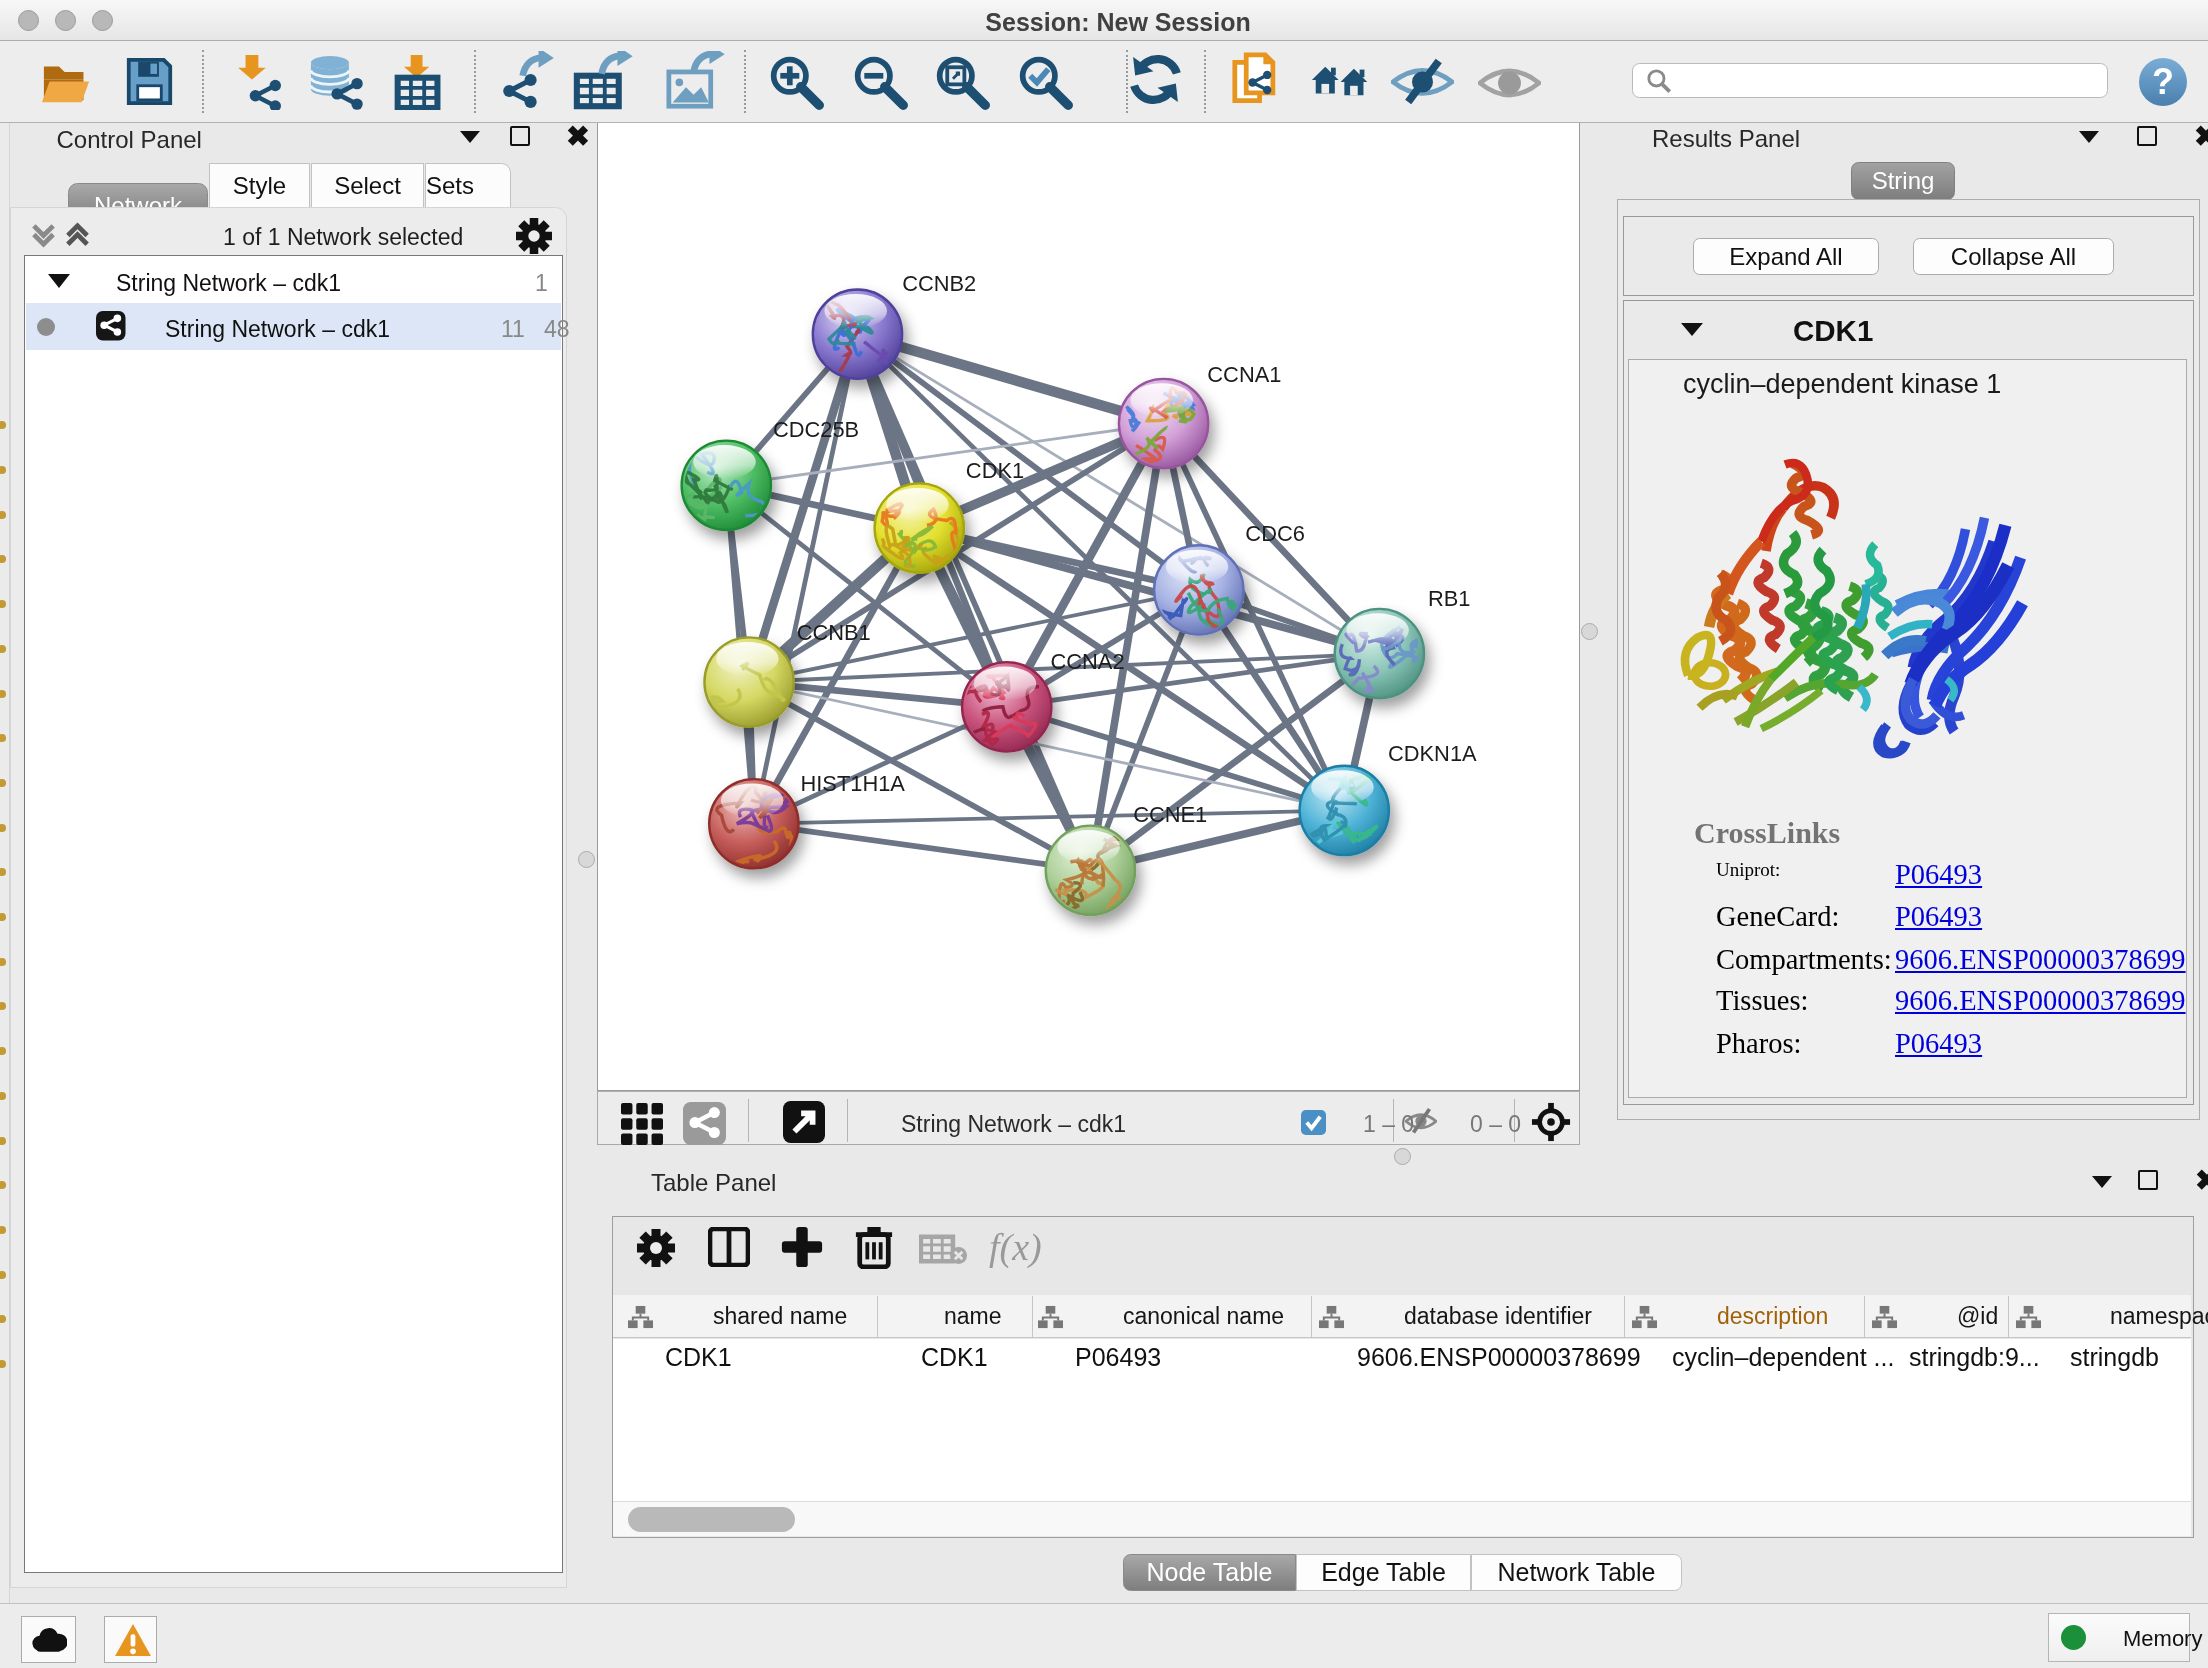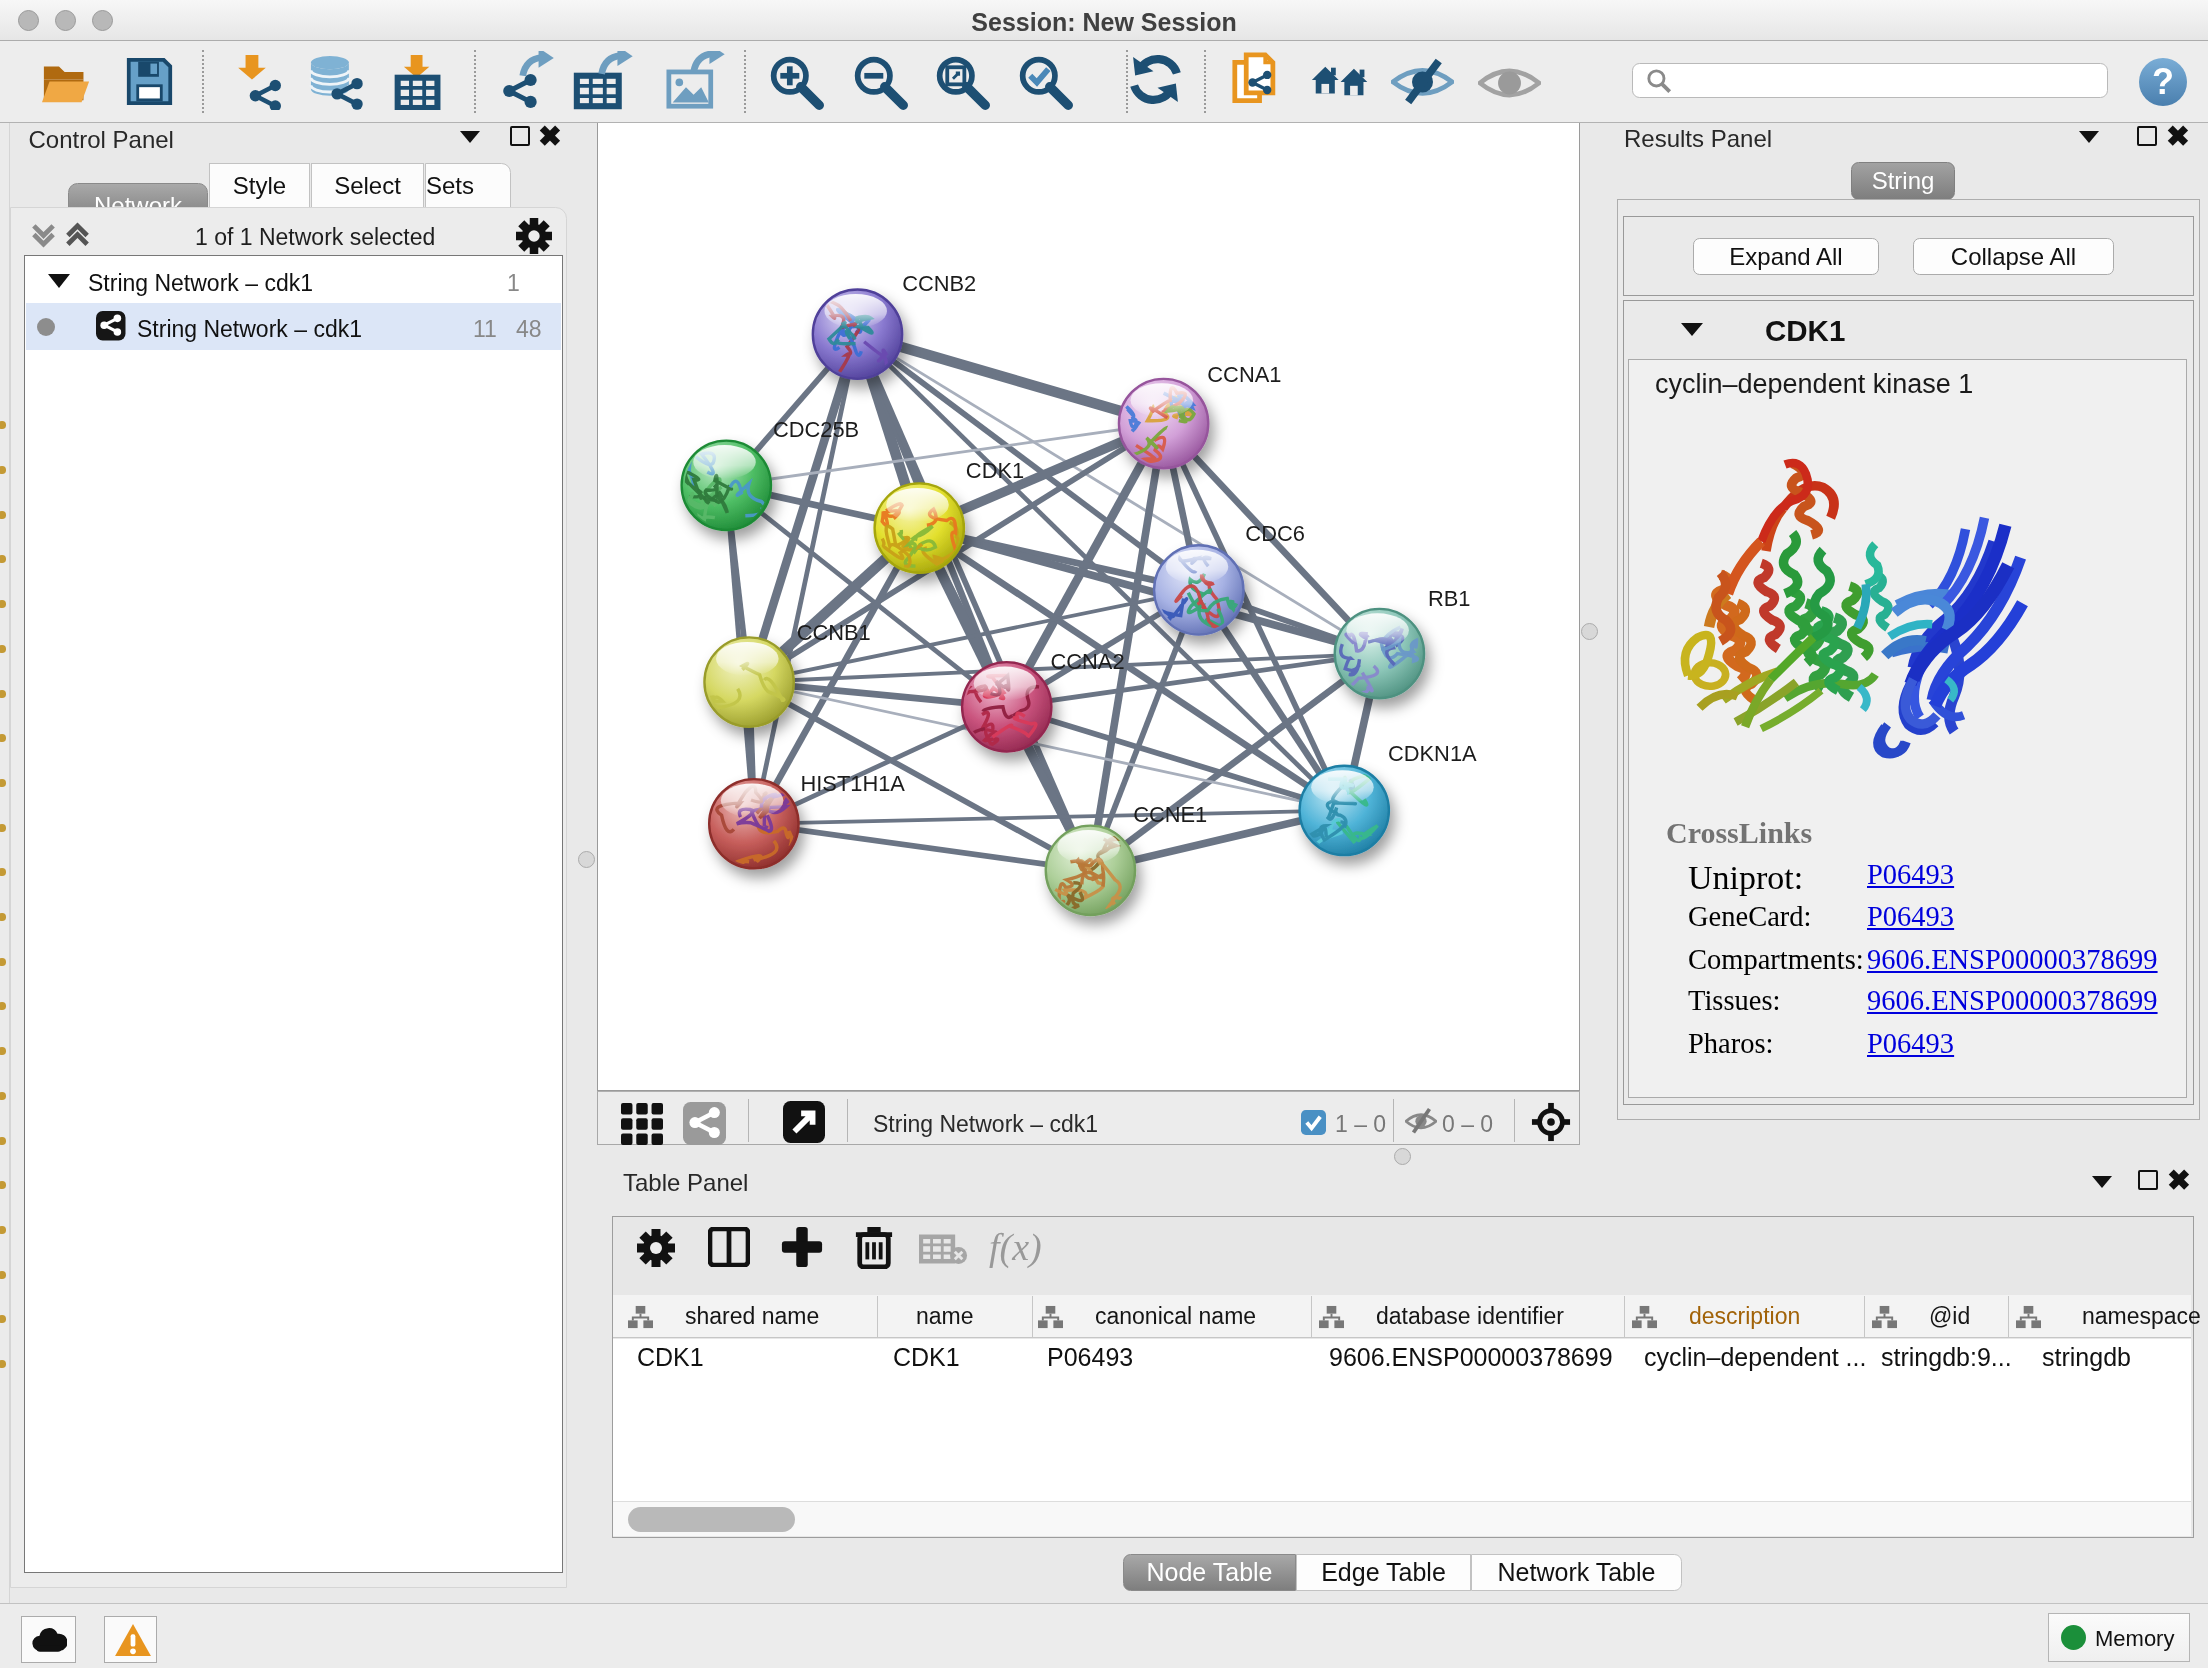--- a/index.html
+++ b/index.html
@@ -1,17 +1,17 @@
 <!DOCTYPE html>
 <html style="font-size:15px"><head><meta charset="utf-8"><style>
 
 * { margin:0; padding:0; box-sizing:border-box; }
 body { font-family:"Liberation Sans", sans-serif; width:2208px; height:1668px; overflow:hidden; background:#e9e9e9; }
 .abs { position:absolute; }
-.tx { position:absolute; white-space:nowrap; }
+.tx { position:absolute; white-space:nowrap;margin-left:28px; }
 
 </style></head><body>
 <div style="position:relative;width:2208px;height:1668px;">
 <div class="" style="position:absolute;left:0px;top:0px;width:2208px;height:41px;background:linear-gradient(#f7f7f7,#e6e6e6);border-bottom:1.9px solid #acacac;">
 <div class="abs" style="left:18px;top:9.5px;width:21px;height:21px;border-radius:50%;background:#b8b8b8;border:1px solid #9a9a9a;"></div>
 <div class="abs" style="left:55px;top:9.5px;width:21px;height:21px;border-radius:50%;background:#b8b8b8;border:1px solid #9a9a9a;"></div>
 <div class="abs" style="left:92px;top:9.5px;width:21px;height:21px;border-radius:50%;background:#b8b8b8;border:1px solid #9a9a9a;"></div>
 <div class="tx" style="left:0;right:0;top:7.6px;text-align:center;font-size:25px;color:#404040;font-weight:bold;">Session: New Session</div>
 </div>
 <div class="" style="position:absolute;left:0px;top:41px;width:2208px;height:82px;background:#ededed;border-bottom:1.9px solid #b2b2b2;">
@@ -645,21 +645,21 @@
       <path d="M196 186 Q 208 162 205 140" fill="none" stroke="#2aa8b8" stroke-width="9"></path>
       <path d="M235 170 Q 258 150 280 158 Q 300 166 290 188" fill="none" stroke="#4a88d8" stroke-width="11"></path>
       <path d="M225 215 Q 245 195 268 200" fill="none" stroke="#3a78c8" stroke-width="11"></path>
       <path d="M355 120 Q 330 170 300 190 Q 270 208 255 240" fill="none" stroke="#1b2fc4" stroke-width="14"></path>
       <path d="M370 160 Q 345 205 315 225 Q 288 242 278 268" fill="none" stroke="#2440d8" stroke-width="13"></path>
       <path d="M255 240 Q 240 268 252 282 Q 266 294 280 278" fill="none" stroke="#3a5ad8" stroke-width="10"></path>
       <path d="M225 290 Q 210 310 224 318 Q 240 322 246 306" fill="none" stroke="#2848c8" stroke-width="9"></path>
       <path d="M290 240 q 14 10 4 22" fill="none" stroke="#38b8c8" stroke-width="8"></path>
     </svg>
 <div class="tx" style="left:1666px;top:816px;font-size:30px;font-weight:bold;color:#737373;font-family:'Liberation Serif',serif;">CrossLinks</div>
-<div class="tx" style="left:1688px;top:859px;font-size:34px;color:#000;font-family:'Liberation Serif',serif;">Uniprot:</div>
+<div class="tx" style="left:1688px;top:859px;font-size:19px;color:#000;font-family:'Liberation Serif',serif;">Uniprot:</div>
 <div class="tx" style="left:1867px;top:859px;font-size:28.5px;color:#0000dd;text-decoration:underline;font-family:'Liberation Serif',serif;">P06493</div>
 <div class="tx" style="left:1688px;top:901px;font-size:28.5px;color:#000;font-family:'Liberation Serif',serif;">GeneCard:</div>
 <div class="tx" style="left:1867px;top:901px;font-size:28.5px;color:#0000dd;text-decoration:underline;font-family:'Liberation Serif',serif;">P06493</div>
 <div class="tx" style="left:1688px;top:944px;font-size:28.5px;color:#000;font-family:'Liberation Serif',serif;">Compartments:</div>
 <div class="tx" style="left:1867px;top:944px;font-size:28.5px;color:#0000dd;text-decoration:underline;font-family:'Liberation Serif',serif;">9606.ENSP00000378699</div>
 <div class="tx" style="left:1688px;top:985px;font-size:28.5px;color:#000;font-family:'Liberation Serif',serif;">Tissues:</div>
 <div class="tx" style="left:1867px;top:985px;font-size:28.5px;color:#0000dd;text-decoration:underline;font-family:'Liberation Serif',serif;">9606.ENSP00000378699</div>
 <div class="tx" style="left:1688px;top:1028px;font-size:28.5px;color:#000;font-family:'Liberation Serif',serif;">Pharos:</div>
 <div class="tx" style="left:1867px;top:1028px;font-size:28.5px;color:#0000dd;text-decoration:underline;font-family:'Liberation Serif',serif;">P06493</div>
 <div class="tx" style="left:623px;top:1169px;font-size:24px;color:#282828;">Table Panel</div>

